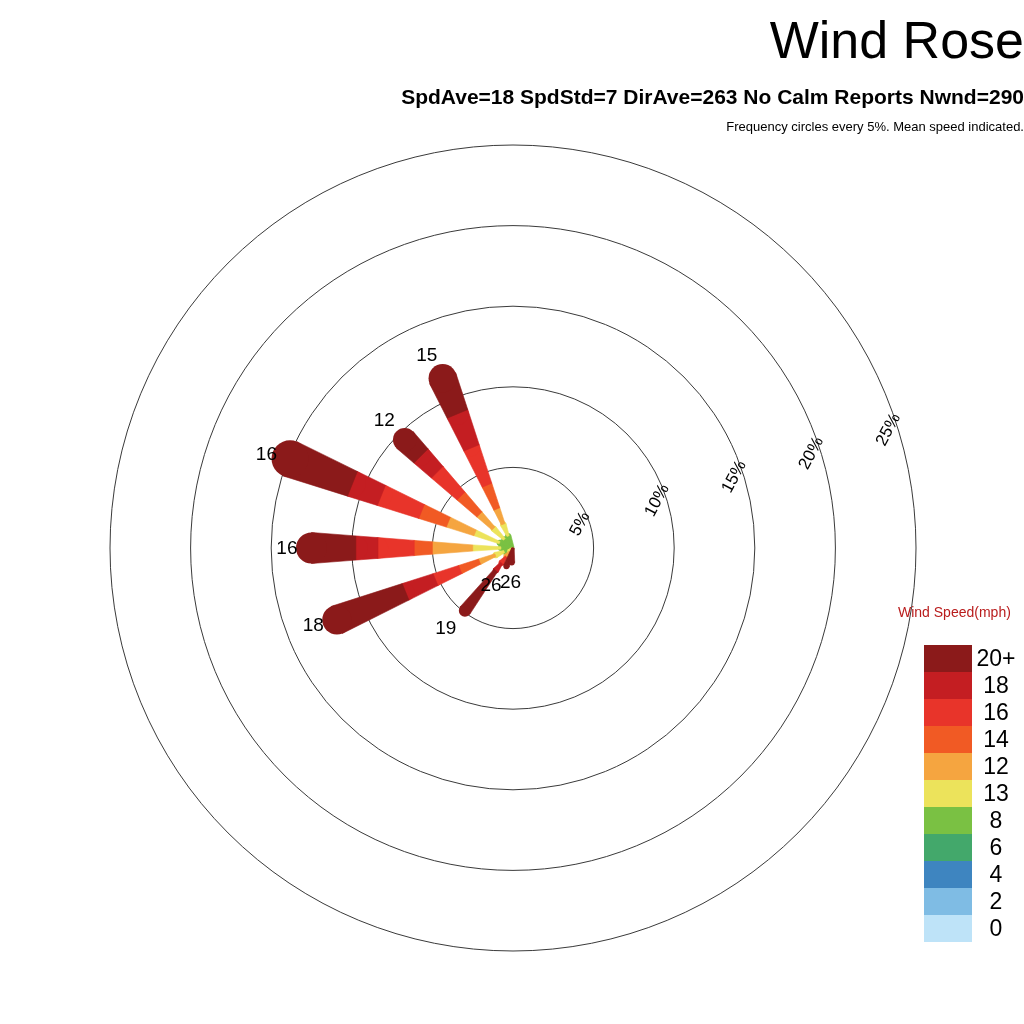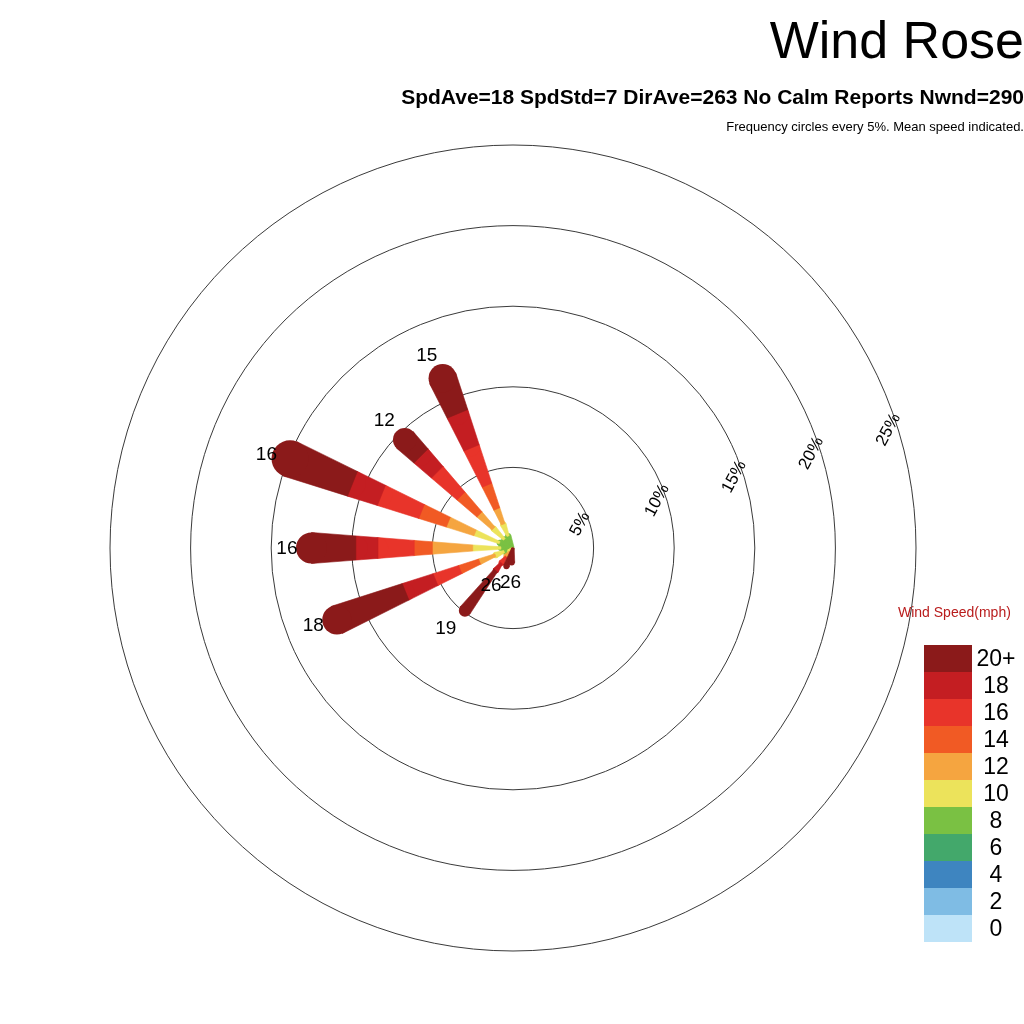--- a/index.html
+++ b/index.html
@@ -168,21 +168,21 @@
       <div class="lgrow">
         <div class="lgsw" style="background: rgb(241, 90, 36);"></div>
         <div class="lglbl">14</div>
       </div>
       <div class="lgrow">
         <div class="lgsw" style="background: rgb(245, 165, 64);"></div>
         <div class="lglbl">12</div>
       </div>
       <div class="lgrow">
         <div class="lgsw" style="background: rgb(236, 227, 91);"></div>
-        <div class="lglbl">10</div>
+        <div class="lglbl">13</div>
       </div>
       <div class="lgrow">
         <div class="lgsw" style="background: rgb(122, 193, 67);"></div>
         <div class="lglbl">8</div>
       </div>
       <div class="lgrow">
         <div class="lgsw" style="background: rgb(67, 168, 107);"></div>
         <div class="lglbl">6</div>
       </div>
       <div class="lgrow">

